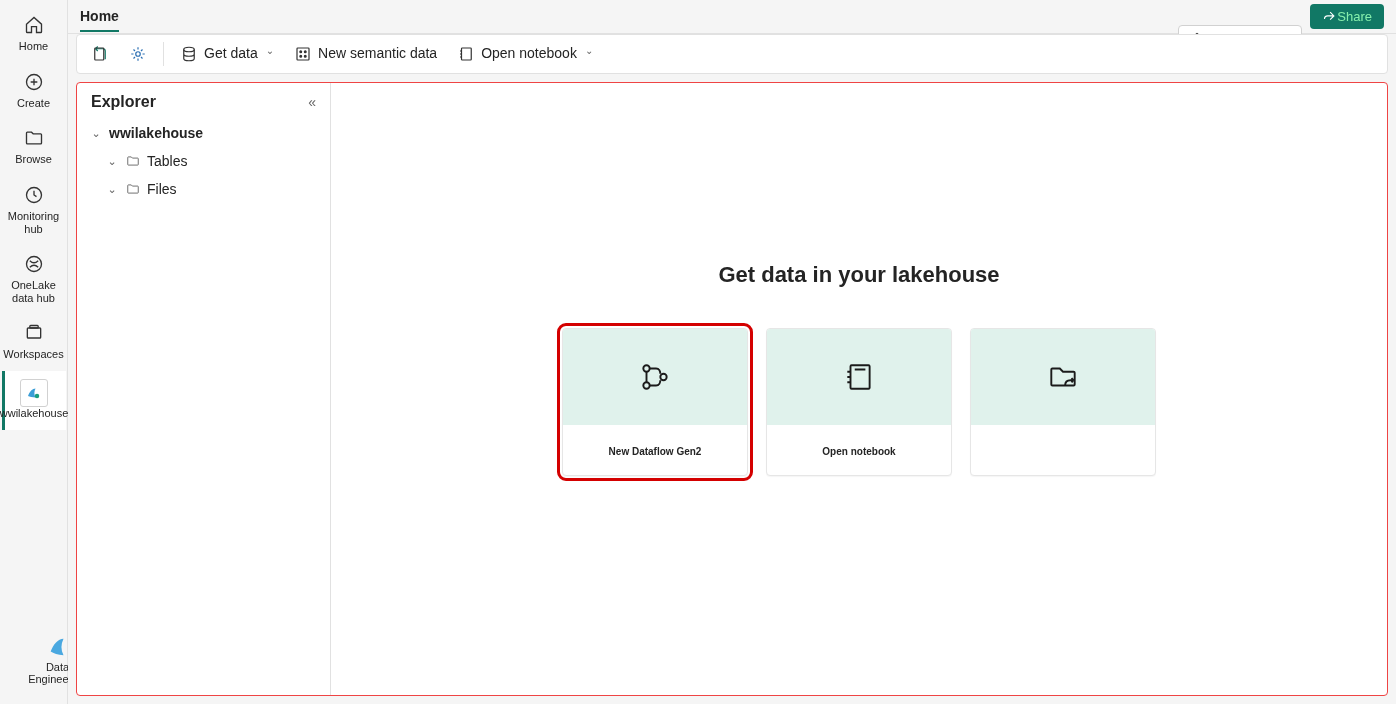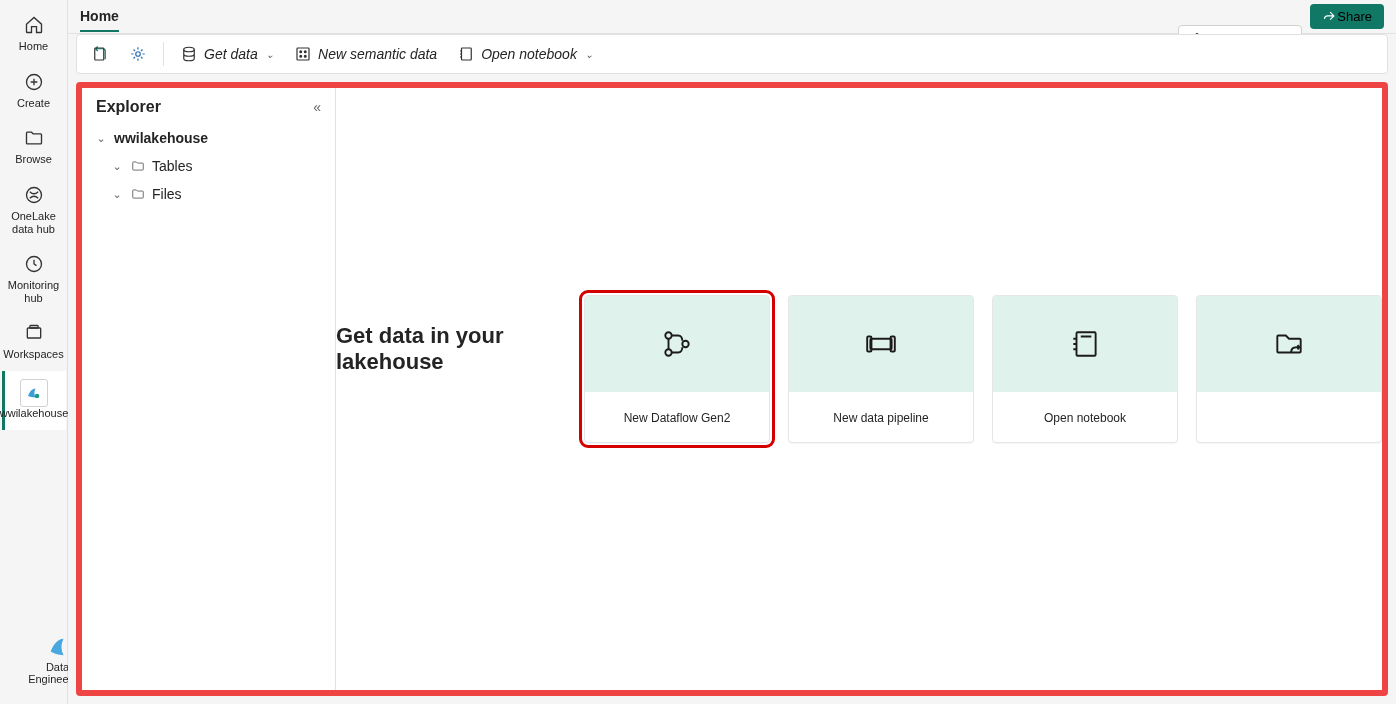--- a/index.html
+++ b/index.html
@@ -16,49 +16,49 @@
   .wwicon { width: 28px; height: 28px; background: #fff; border: 1px solid #d1d1d1; border-radius: 3px; display: flex; align-items: center; justify-content: center; font-size: 14px; }
 
   
   .main-col { flex: 1; display: flex; flex-direction: column; background: #f5f5f5; }
 
   
   .topbar { height: 34px; display: flex; align-items: center; padding: 0 12px; background: #f5f5f5; border-bottom: 1px solid #e1e1e1; }
   .tab-home { font-size: 14px; font-weight: 600; color: #242424; border-bottom: 2px solid #117865; padding-bottom: 6px; margin-top: 6px; }
   .top-right { margin-left: auto; display: flex; gap: 8px; align-items: center; }
   .btn-outline { display: flex; align-items: center; gap: 6px; border: 1px solid #d1d1d1; background: #fff; border-radius: 4px; padding: 4px 10px; font-size: 13px; cursor: pointer; margin-top: 43px; }
-  .btn-share { display: flex; align-items: center; gap: 0; background: #117865; color: #000000; border-radius: 4px; padding: 5px 12px; font-size: 13px; cursor: pointer; border: none; }
+  .btn-share { display: flex; align-items: center; gap: 0; background: #117865; color: #86efac; border-radius: 4px; padding: 5px 12px; font-size: 13px; cursor: pointer; border: none; }
 
   
   .toolbar { height: 40px; background: #fff; border: 1px solid #e1e1e1; border-radius: 4px; margin: 0 8px; display: flex; align-items: center; padding: 0 6px; gap: 4px; }
-  .tb-btn { display: flex; align-items: center; gap: 6px; padding: 4px 8px; font-size: 14px; cursor: pointer; color: #242424; font-style: italic; }
+  .tb-btn { display: flex; gap: 6px; padding: 4px 8px; font-size: 14px; cursor: pointer; color: #242424; }
   .tb-ic { width: 18px; height: 18px; display: flex; align-items: center; justify-content: center; }
   .tb-divider { width: 1px; height: 24px; background: #e1e1e1; margin: 0 4px; }
   .chev { font-size: 10px; color: #666; margin-left: 2px; }
 
   
-  .content { flex: 1; display: flex; margin: 8px; background: #fff; border: 6px solid #ef4444; border-radius: 4px; overflow: hidden; }
+  .content { flex: 1; display: flex; margin: 8px; background: #fff; border: 1px solid #ef4444; border-radius: 4px; overflow: hidden; }
 
   
   .explorer { width: 254px; border-right: 1px solid #e1e1e1; padding: 10px 8px; }
   .explorer-head { display: flex; align-items: center; justify-content: space-between; padding: 0 6px 8px; }
   .explorer-head h3 { font-size: 16px; font-weight: 600; }
   .collapse-ic { font-size: 14px; color: #666; cursor: pointer; }
   .tree-item { display: flex; align-items: center; gap: 6px; padding: 6px 4px; cursor: pointer; font-size: 14px; }
   .tree-indent1 { padding-left: 20px; }
   .chev-sm { width: 14px; text-align: center; font-size: 11px; color: #666; }
   .folder-ic { width: 16px; height: 14px; }
 
   
-  .canvas { flex: 1; display: flex; align-items: center; justify-content: center; padding-bottom: 40px; }
+  .canvas { flex: 1; display: flex; flex-direction: column; align-items: center; justify-content: center; padding-bottom: 40px; }
   .canvas h2 { font-size: 22px; font-weight: 600; margin-bottom: 40px; }
   .cards { display: flex; gap: 18px; }
   .card { width: 186px; height: 148px; border: 1px solid #e6e6e6; border-radius: 4px; overflow: hidden; cursor: pointer; background: #fff; box-shadow: 0 1px 1px rgba(0,0,0,0.04); }
   .card-top { height: 96px; background: #e0f2ec; display: flex; align-items: center; justify-content: center; }
-  .card-bottom { height: 52px; display: flex; align-items: center; justify-content: center; font-size: 12px; font-weight: 400; text-align: center; padding: 0 6px; }
+  .card-bottom { height: 52px; display: flex; align-items: center; justify-content: center; font-size: 10px; font-weight: 700; text-align: center; padding: 0 6px; }
   .card.highlight { outline: 3px solid #d40000; outline-offset: 2px; }
   .card-ic { width: 34px; height: 34px; }
 
   svg { display: block; }
 </style>
 </head>
 <body>
 
 <div class="app">
 
@@ -85,33 +85,33 @@
         <svg viewBox="0 0 24 24" width="20" height="20" fill="none" stroke="#333" stroke-width="1.6">
             <path d="M3 6a1 1 0 0 1 1-1h5l2 2h9a1 1 0 0 1 1 1v10a1 1 0 0 1-1 1H4a1 1 0 0 1-1-1z"></path>
           </svg>
       </span>
       <span>Browse</span>
     </div>
     <div class="rail-item">
       <span class="ic">
         <svg viewBox="0 0 24 24" width="20" height="20" fill="none" stroke="#333" stroke-width="1.6">
             <circle cx="12" cy="12" r="9"></circle>
+            <path d="M12 7v5l3 2"></path>
+          </svg>
+      </span>
+      <span>Monitoring hub</span>
+    </div>
+    <div class="rail-item">
+      <span class="ic">
+        <svg viewBox="0 0 24 24" width="20" height="20" fill="none" stroke="#333" stroke-width="1.6">
+            <circle cx="12" cy="12" r="9"></circle>
             <path d="M7 8c3 3 7 3 10 0M7 16c3-3 7-3 10 0"></path>
           </svg>
       </span>
       <span>OneLake data hub</span>
-    </div>
-    <div class="rail-item">
-      <span class="ic">
-        <svg viewBox="0 0 24 24" width="20" height="20" fill="none" stroke="#333" stroke-width="1.6">
-            <circle cx="12" cy="12" r="9"></circle>
-            <path d="M12 7v5l3 2"></path>
-          </svg>
-      </span>
-      <span>Monitoring hub</span>
     </div>
     <div class="rail-item">
       <span class="ic">
         <svg viewBox="0 0 24 24" width="20" height="20" fill="none" stroke="#333" stroke-width="1.6">
             <rect x="4" y="6" width="16" height="12" rx="1"></rect>
             <rect x="7" y="3" width="10" height="3" rx="1"></rect>
           </svg>
       </span>
       <span>Workspaces</span>
     </div>
@@ -254,32 +254,20 @@
                     <circle cx="8" cy="8" r="3"></circle>
                     <circle cx="8" cy="24" r="3"></circle>
                     <circle cx="24" cy="16" r="3"></circle>
                     <path d="M8 11v10M11 8h6c3 0 4 3 4 5M11 24h6c3 0 4-3 4-5"></path>
                   </svg>
               </span>
             </div>
             <div class="card-bottom">New Dataflow Gen2</div>
           </div>
 
-          <div class="card">
-            <div class="card-top">
-              <span>
-                <svg class="card-ic" viewBox="0 0 32 32" fill="none" stroke="#1b1b1b" stroke-width="1.8">
-                    <rect x="6" y="11" width="20" height="10" rx="1"></rect>
-                    <rect x="3" y="9" width="4" height="14" rx="1"></rect>
-                    <rect x="25" y="9" width="4" height="14" rx="1"></rect>
-                  </svg>
-              </span>
-            </div>
-            <div class="card-bottom">New data pipeline</div>
-          </div>
 
           <div class="card">
             <div class="card-top">
               <span>
                 <svg class="card-ic" viewBox="0 0 32 32" fill="none" stroke="#1b1b1b" stroke-width="1.8">
                     <rect x="8" y="5" width="18" height="22" rx="1"></rect>
                     <path d="M8 11h-3M8 16h-3M8 21h-3M12 9h10"></path>
                   </svg>
               </span>
             </div>

